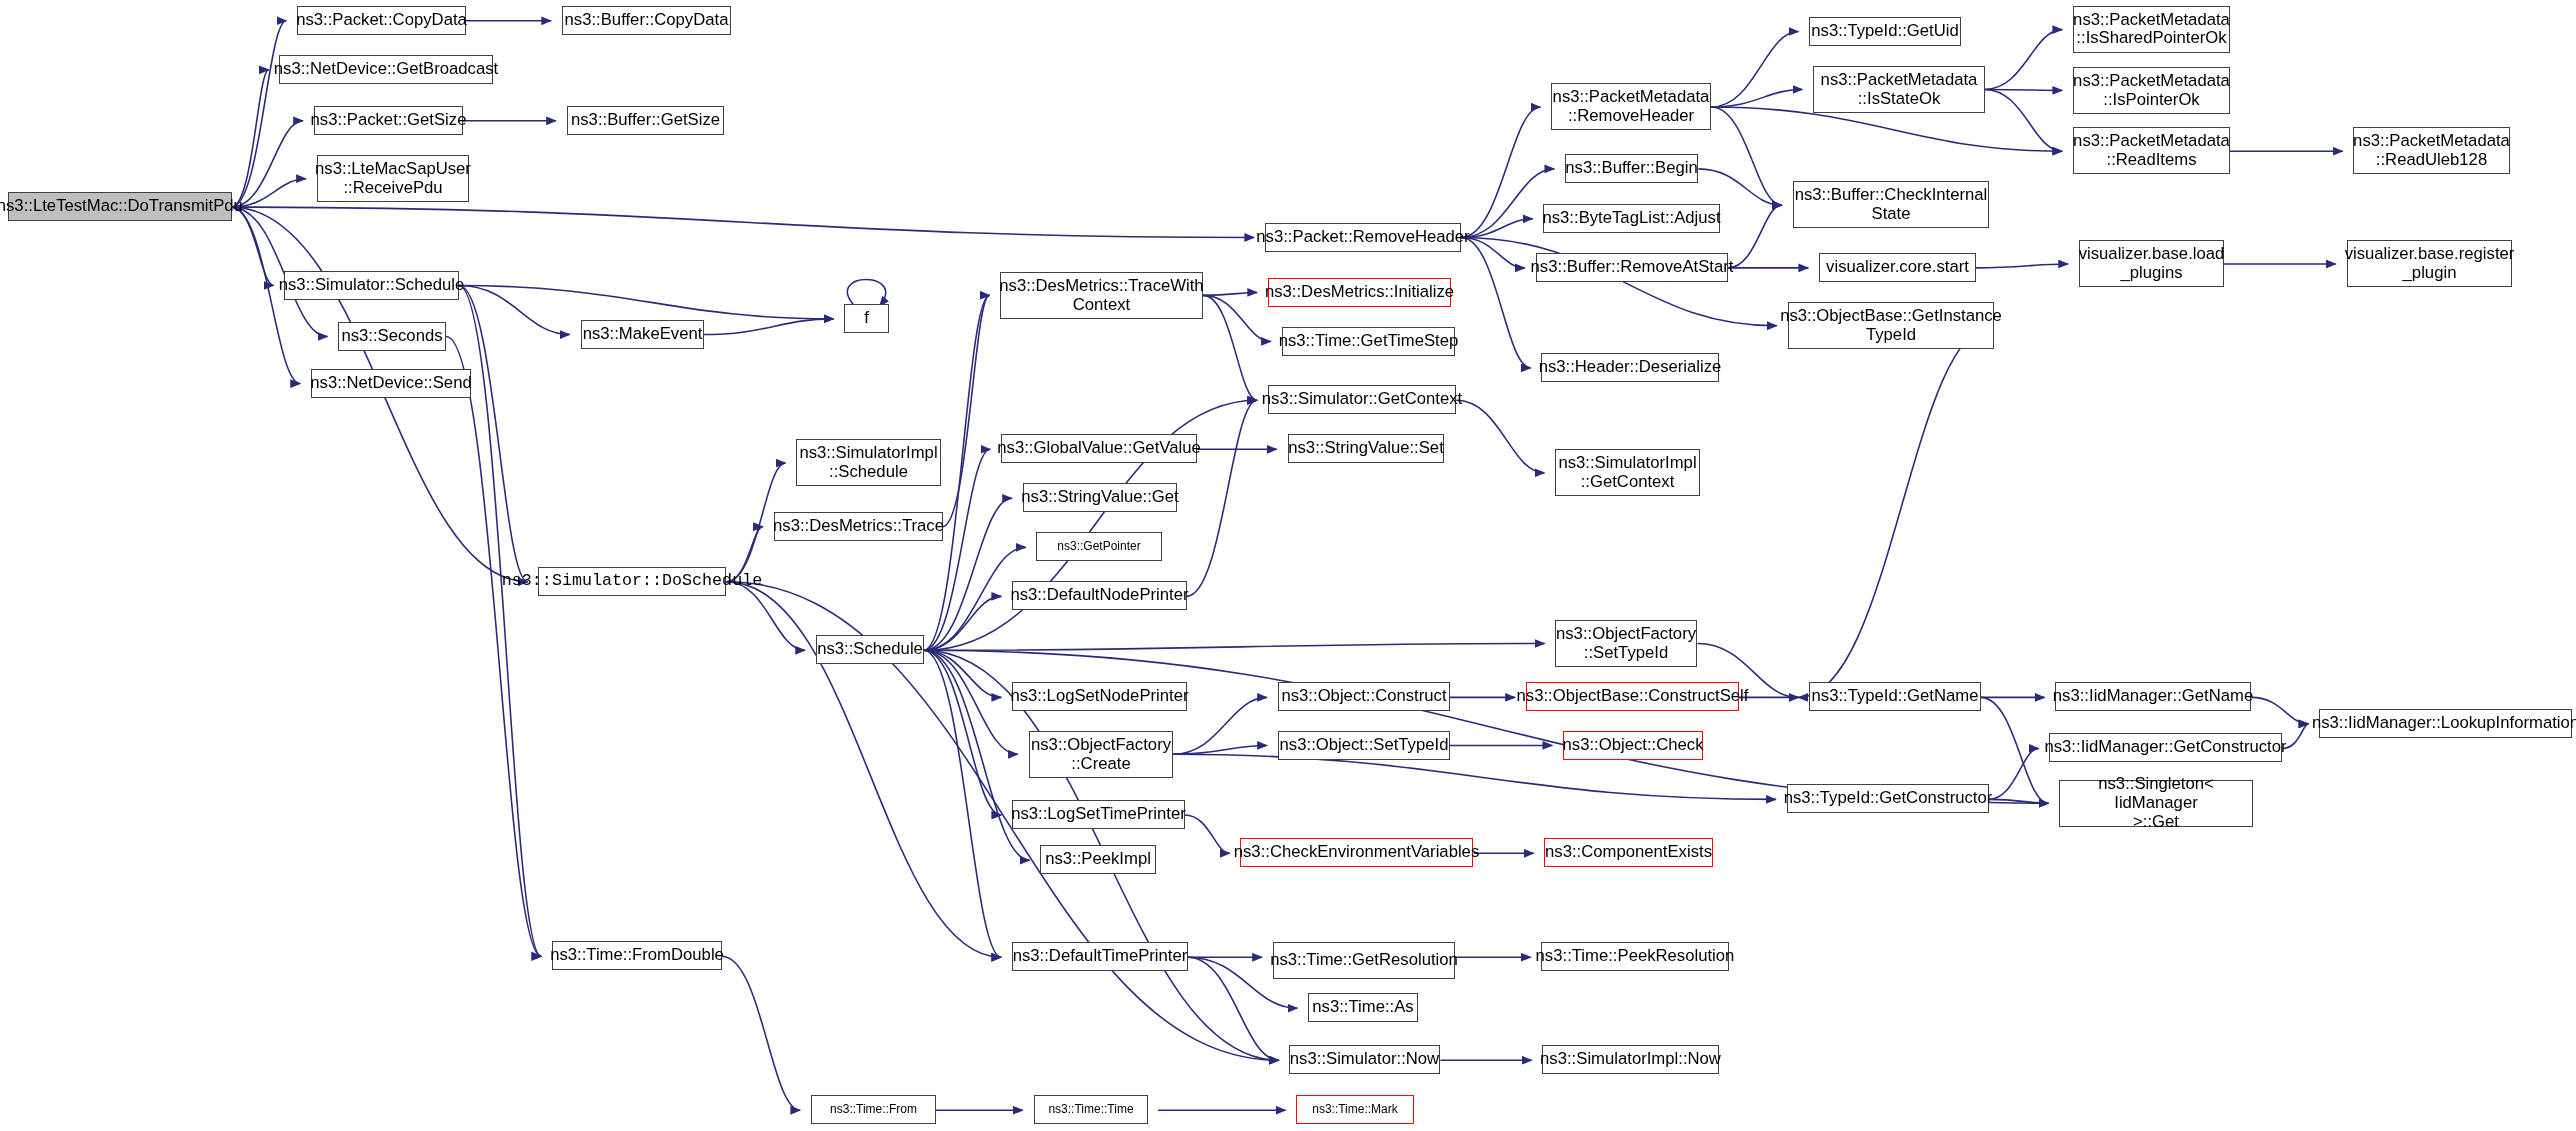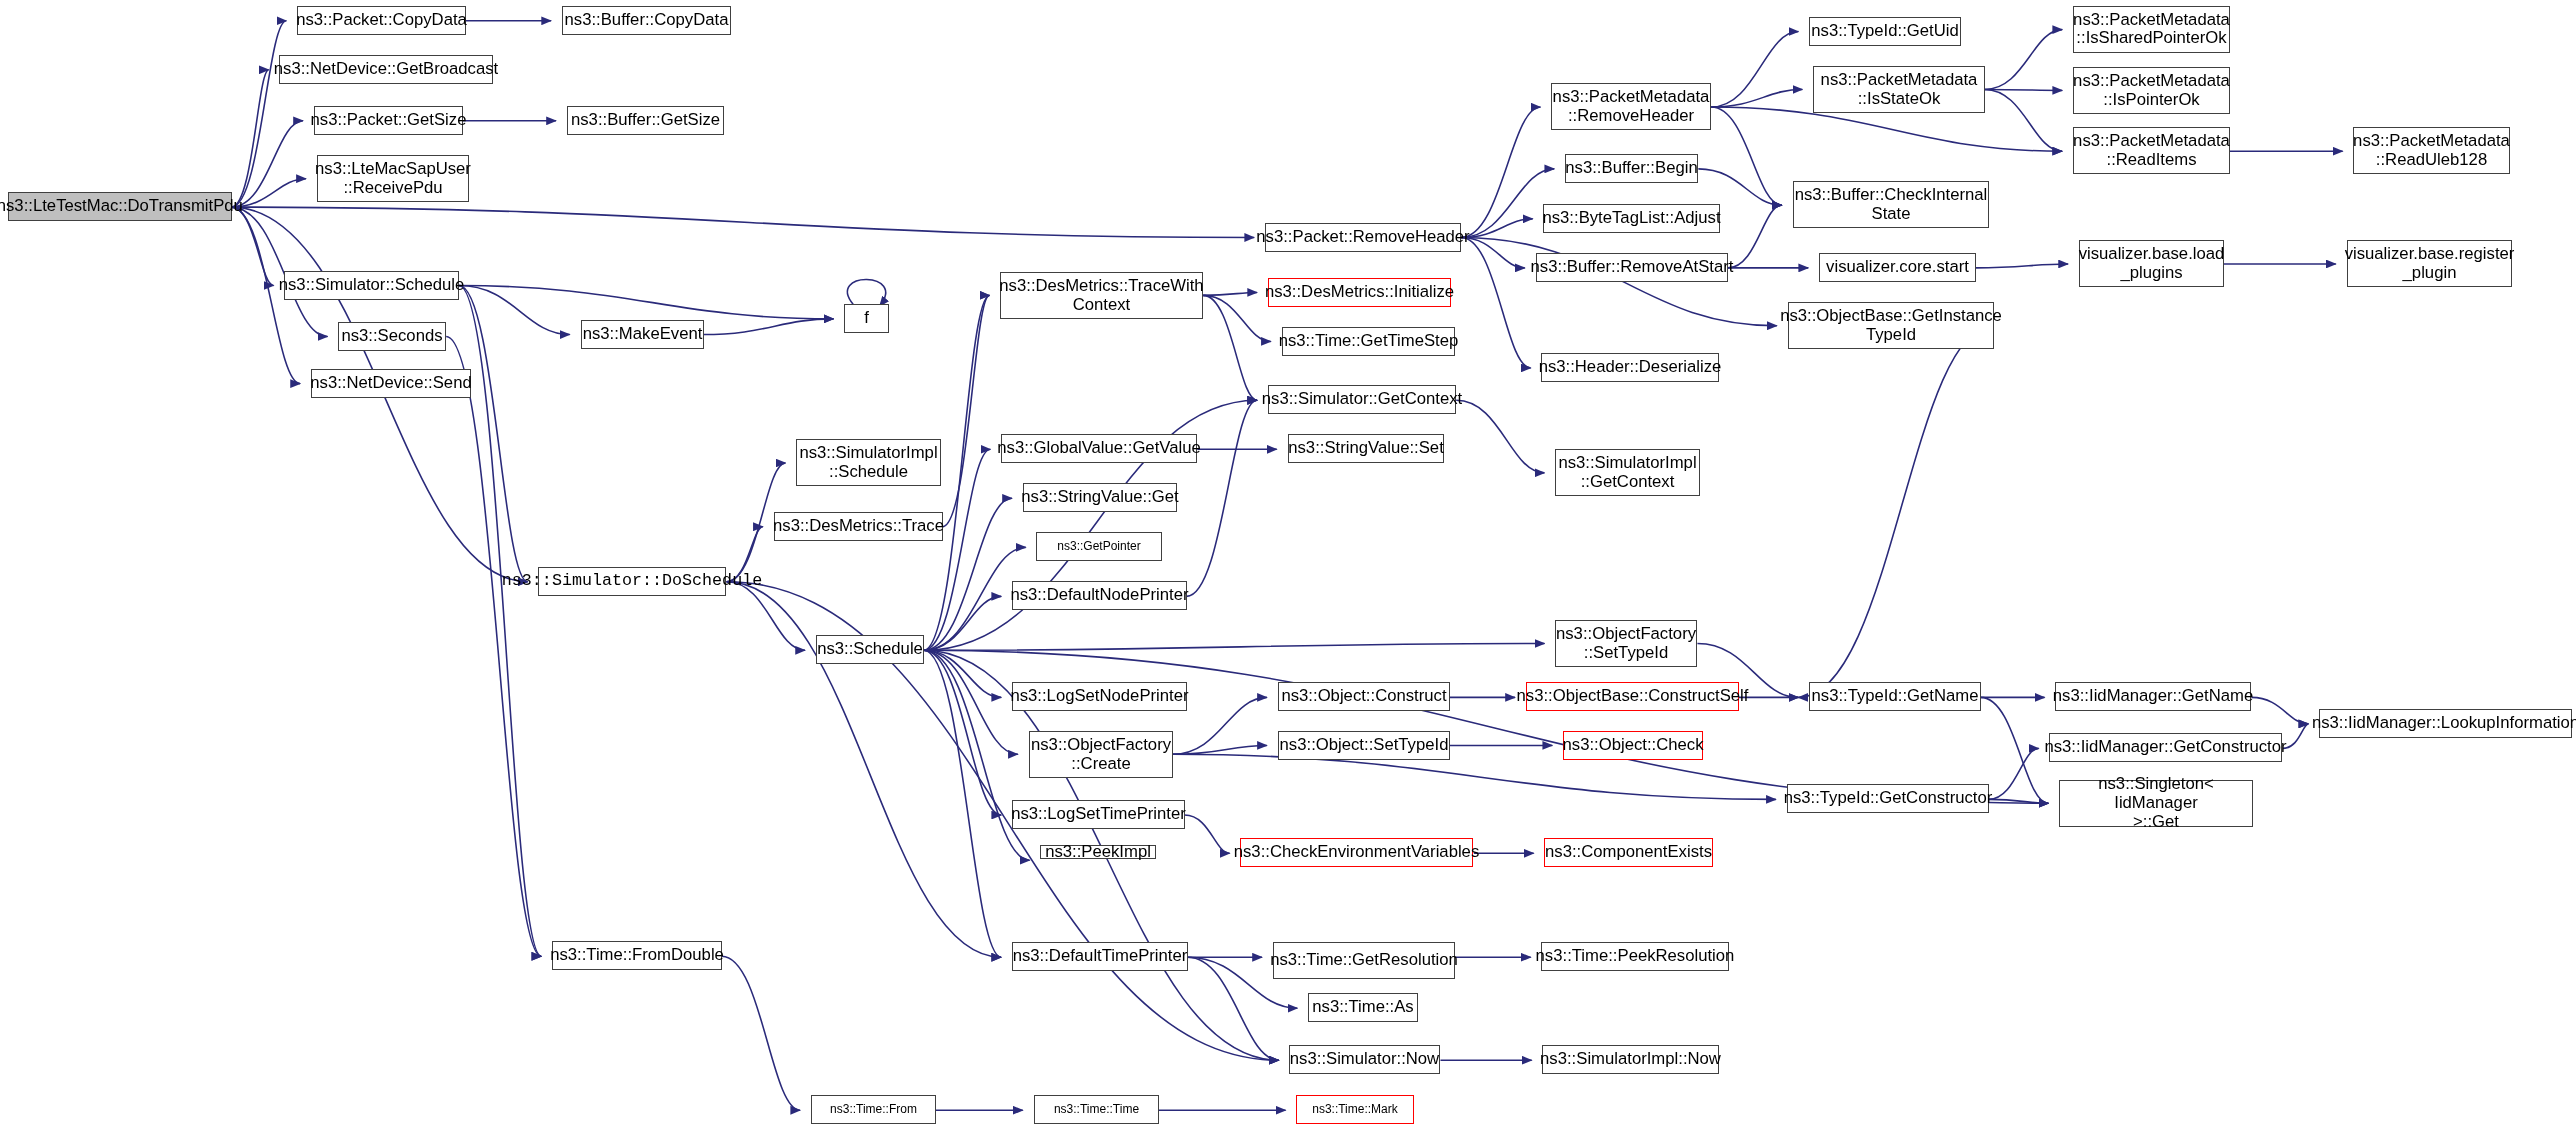--- a/index.html
+++ b/index.html
@@ -139,21 +139,21 @@
       <div class="node" style="left: 1268px; top: 385px; width: 188px; height: 29px;"><span>ns3::Simulator::GetContext</span></div>
       <div class="node" style="left: 1001px; top: 434px; width: 196px; height: 29px;"><span>ns3::GlobalValue::GetValue</span></div>
       <div class="node" style="left: 1288px; top: 434px; width: 156px; height: 29px;"><span>ns3::StringValue::Set</span></div>
       <div class="node" style="left: 1023px; top: 483px; width: 154px; height: 29px;"><span>ns3::StringValue::Get</span></div>
       <div class="node small" style="left: 1036px; top: 532px; width: 126px; height: 29px;"><span>ns3::GetPointer</span></div>
       <div class="node" style="left: 1012px; top: 581px; width: 175px; height: 29px;"><span>ns3::DefaultNodePrinter</span></div>
       <div class="node" style="left: 1012px; top: 682px; width: 175px; height: 29px;"><span>ns3::LogSetNodePrinter</span></div>
       <div class="node" style="left: 1029px; top: 731px; width: 144px; height: 47px;"><span>ns3::ObjectFactory
 ::Create</span></div>
       <div class="node" style="left: 1012px; top: 800px; width: 173px; height: 29px;"><span>ns3::LogSetTimePrinter</span></div>
-      <div class="node" style="left: 1040px; top: 845px; width: 116px; height: 14px;"><span>ns3::PeekImpl</span></div>
+      <div class="node" style="left: 1040px; top: 845px; width: 116px; height: 29px;"><span>ns3::PeekImpl</span></div>
       <div class="node" style="left: 1278px; top: 682px; width: 172px; height: 29px;"><span>ns3::Object::Construct</span></div>
       <div class="node" style="left: 1278px; top: 731px; width: 172px; height: 29px;"><span>ns3::Object::SetTypeId</span></div>
       <div class="node red" style="left: 1240px; top: 838px; width: 233px; height: 29px;"><span>ns3::CheckEnvironmentVariables</span></div>
       <div class="node red" style="left: 1526px; top: 682px; width: 213px; height: 29px;"><span>ns3::ObjectBase::ConstructSelf</span></div>
       <div class="node red" style="left: 1563px; top: 731px; width: 140px; height: 29px;"><span>ns3::Object::Check</span></div>
       <div class="node red" style="left: 1544px; top: 838px; width: 169px; height: 29px;"><span>ns3::ComponentExists</span></div>
       <div class="node" style="left: 1555px; top: 620px; width: 142px; height: 47px;"><span>ns3::ObjectFactory
 ::SetTypeId</span></div>
       <div class="node" style="left: 1809px; top: 682px; width: 172px; height: 29px;"><span>ns3::TypeId::GetName</span></div>
       <div class="node" style="left: 1787px; top: 784px; width: 202px; height: 29px;"><span>ns3::TypeId::GetConstructor</span></div>
@@ -192,17 +192,17 @@
       <div class="node" style="left: 2347px; top: 240px; width: 165px; height: 47px;"><span>visualizer.base.register
 _plugin</span></div>
       <div class="node" style="left: 552px; top: 941px; width: 170px; height: 29px;"><span>ns3::Time::FromDouble</span></div>
       <div class="node" style="left: 1012px; top: 942px; width: 176px; height: 29px;"><span>ns3::DefaultTimePrinter</span></div>
       <div class="node" style="left: 1273px; top: 942px; width: 182px; height: 37px;"><span>ns3::Time::GetResolution</span></div>
       <div class="node" style="left: 1541px; top: 942px; width: 188px; height: 29px;"><span>ns3::Time::PeekResolution</span></div>
       <div class="node" style="left: 1308px; top: 993px; width: 110px; height: 29px;"><span>ns3::Time::As</span></div>
       <div class="node" style="left: 1289px; top: 1045px; width: 151px; height: 29px;"><span>ns3::Simulator::Now</span></div>
       <div class="node" style="left: 1542px; top: 1045px; width: 177px; height: 29px;"><span>ns3::SimulatorImpl::Now</span></div>
       <div class="node small" style="left: 811px; top: 1095px; width: 125px; height: 29px;"><span>ns3::Time::From</span></div>
-      <div class="node small" style="left: 1034px; top: 1095px; width: 125px; height: 29px;"><span>ns3::Time::Time</span></div>
+      <div class="node small" style="left: 1034px; top: 1095px; width: 114px; height: 29px;"><span>ns3::Time::Time</span></div>
       <div class="node red small" style="left: 1296px; top: 1095px; width: 118px; height: 29px;"><span>ns3::Time::Mark</span></div>
     </div>
 </div>
 
 
 </body></html>

